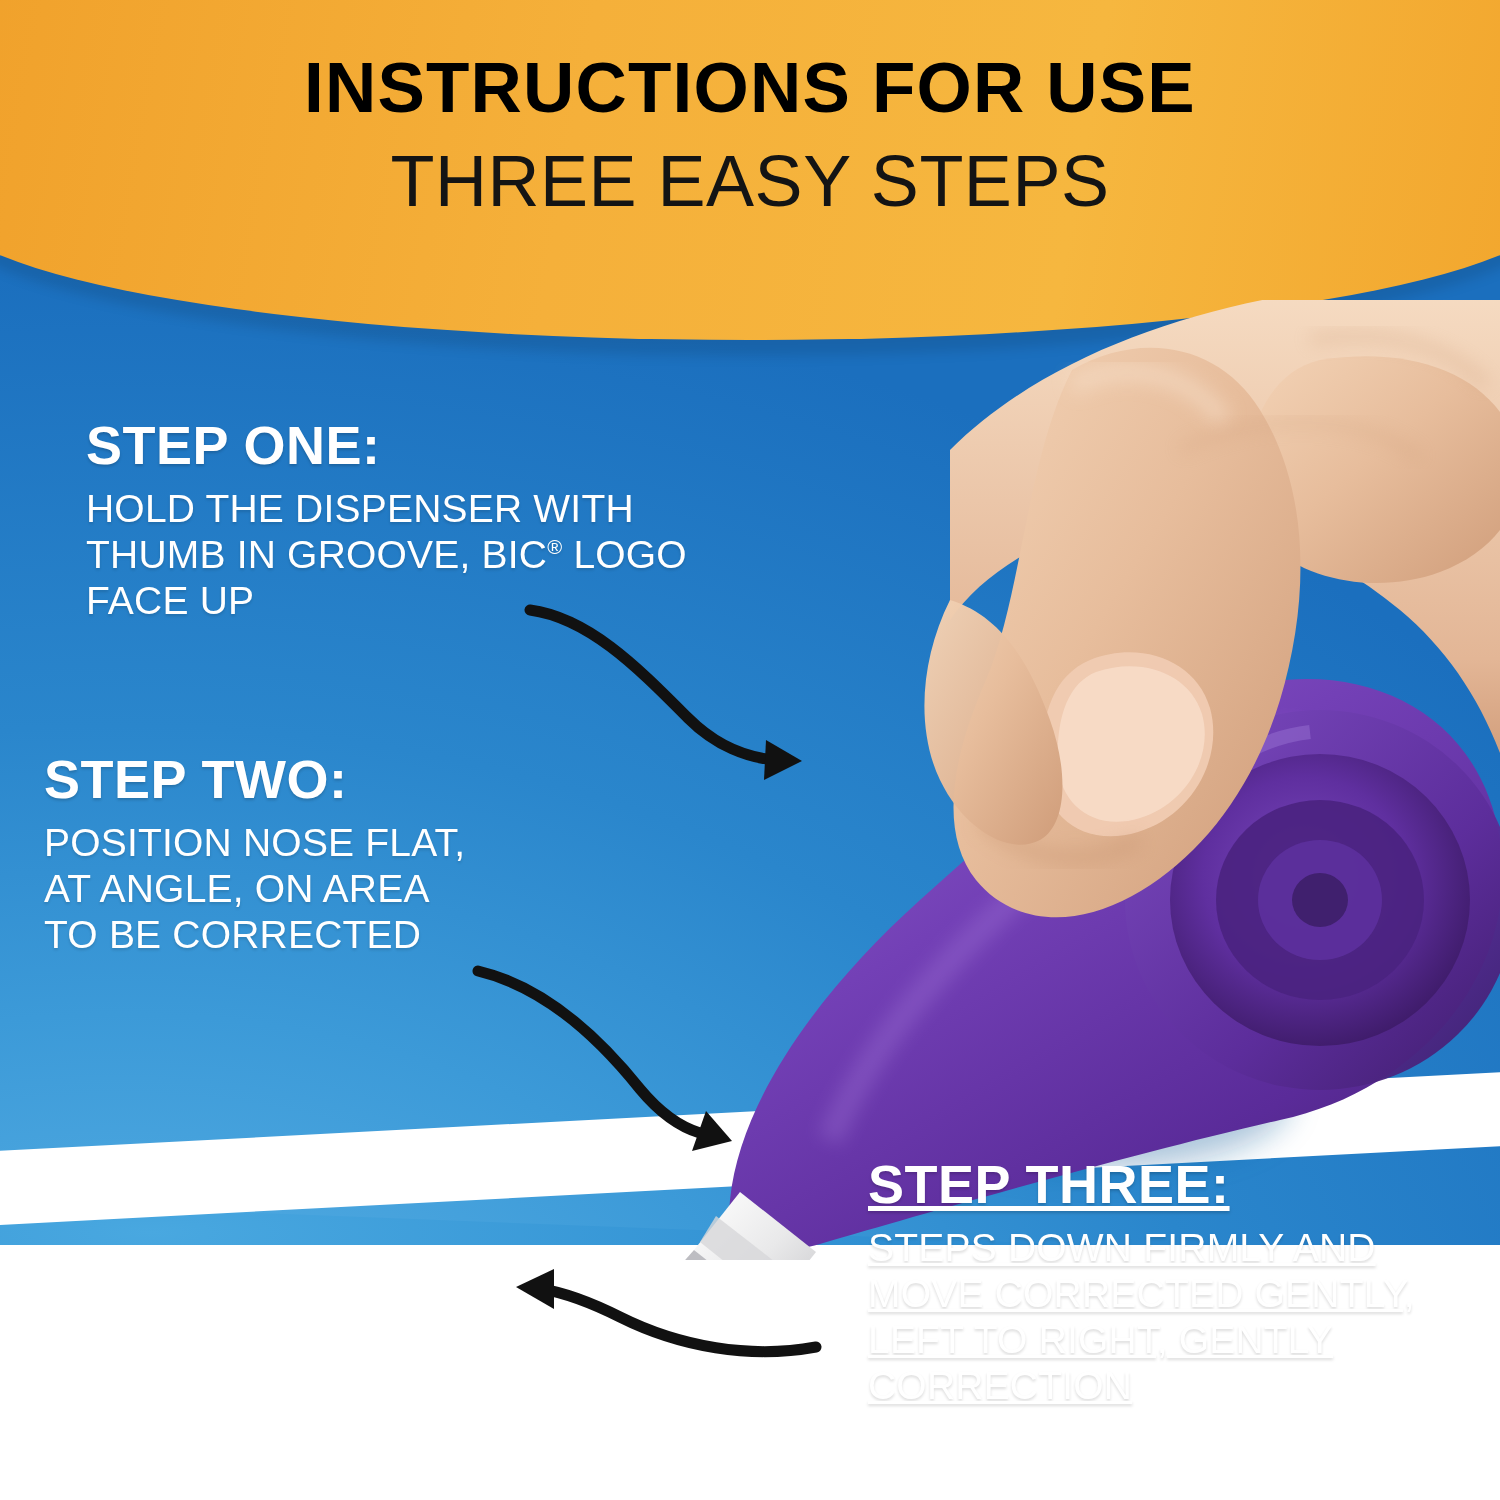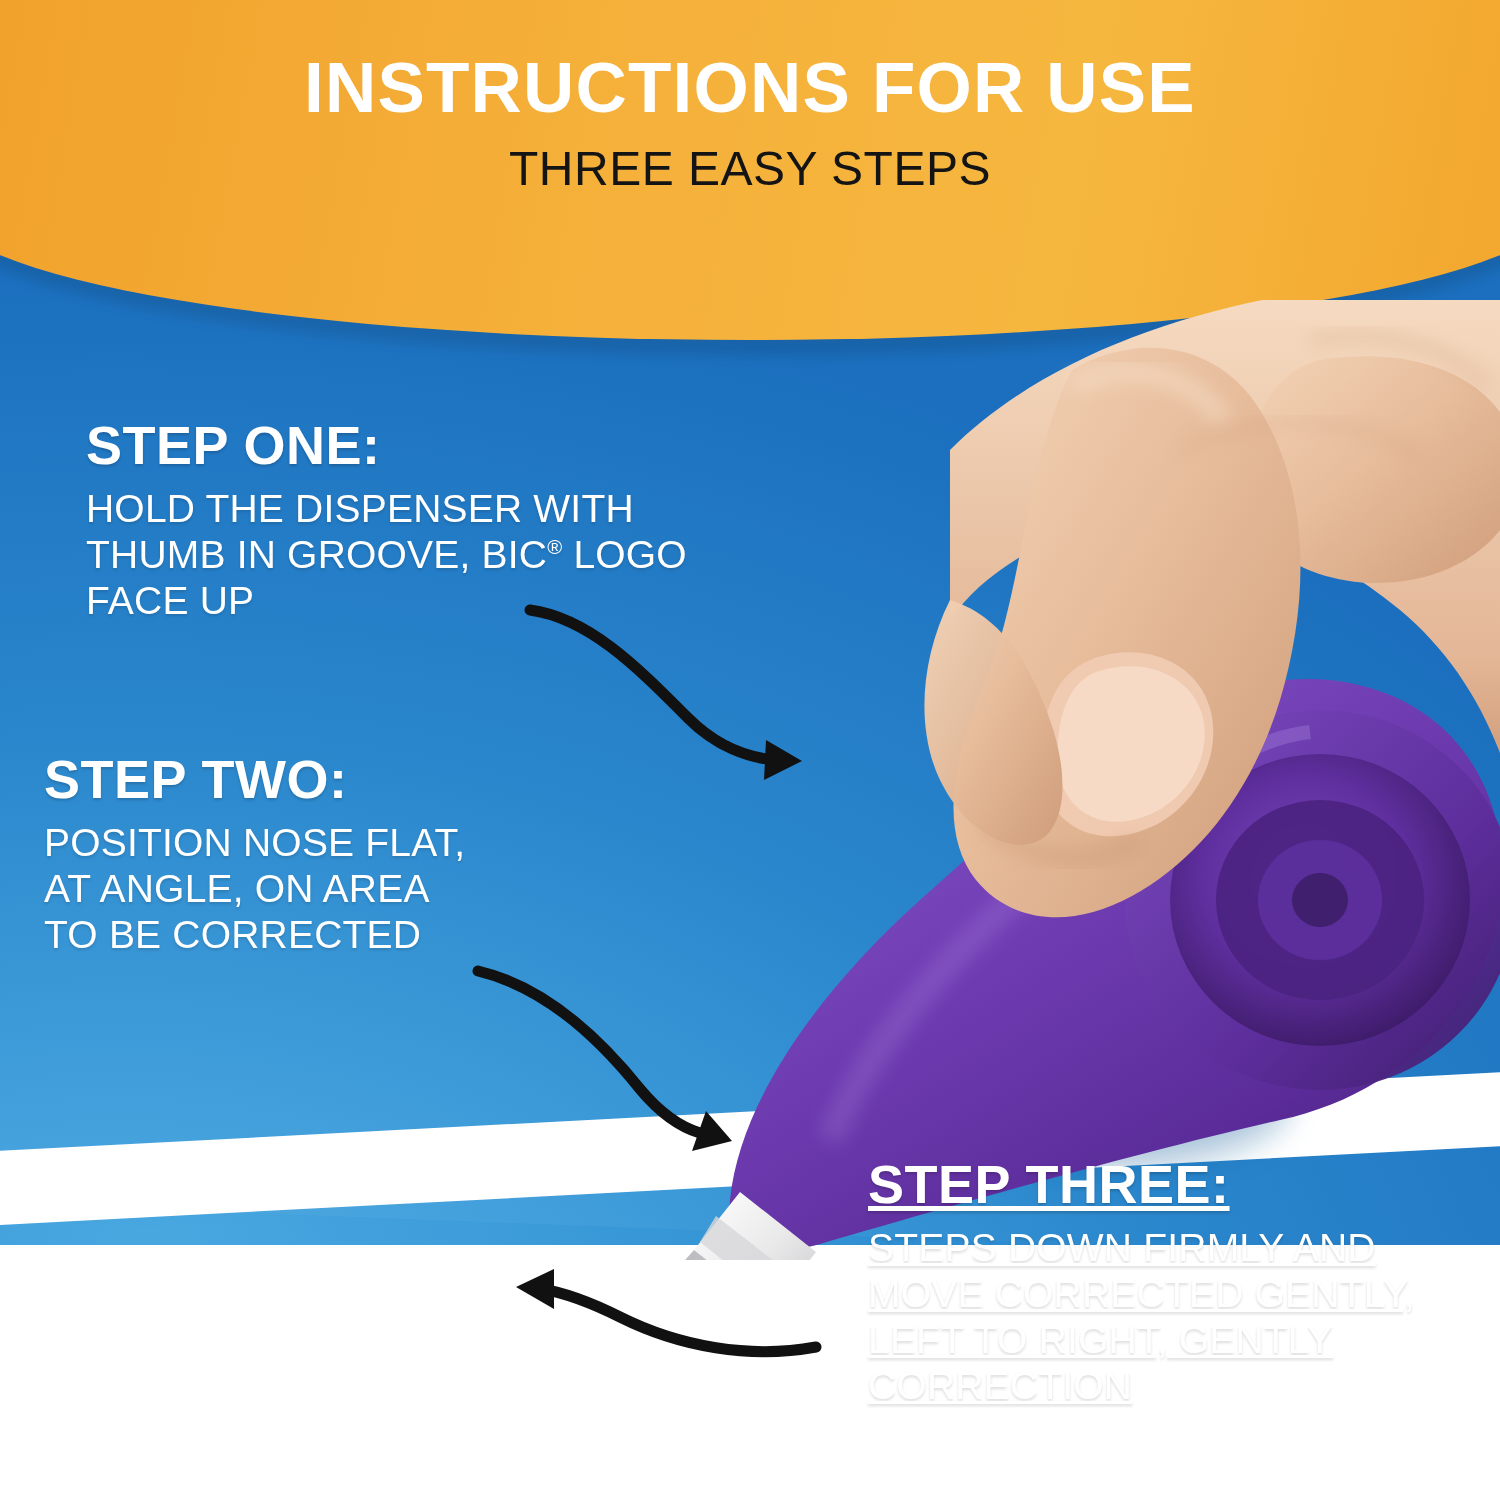--- a/index.html
+++ b/index.html
@@ -65,26 +65,26 @@
     top: 52px;
     left: 0;
     width: 1500px;
     text-align: center;
     z-index: 6;
   }
   .title-main {
     font-size: 71px;
     font-weight: bold;
     letter-spacing: 1.2px;
-    color: #ffffff;
+    color: #000000;
     line-height: 1.0;
   }
   .title-sub {
     margin-top: 22px;
-    font-size: 48px;
+    font-size: 72px;
     font-weight: normal;
     letter-spacing: 0.5px;
     color: #141414;
     line-height: 1.0;
   }
 
   
   .bottom-band {
     position: absolute;
     left: -80px;

